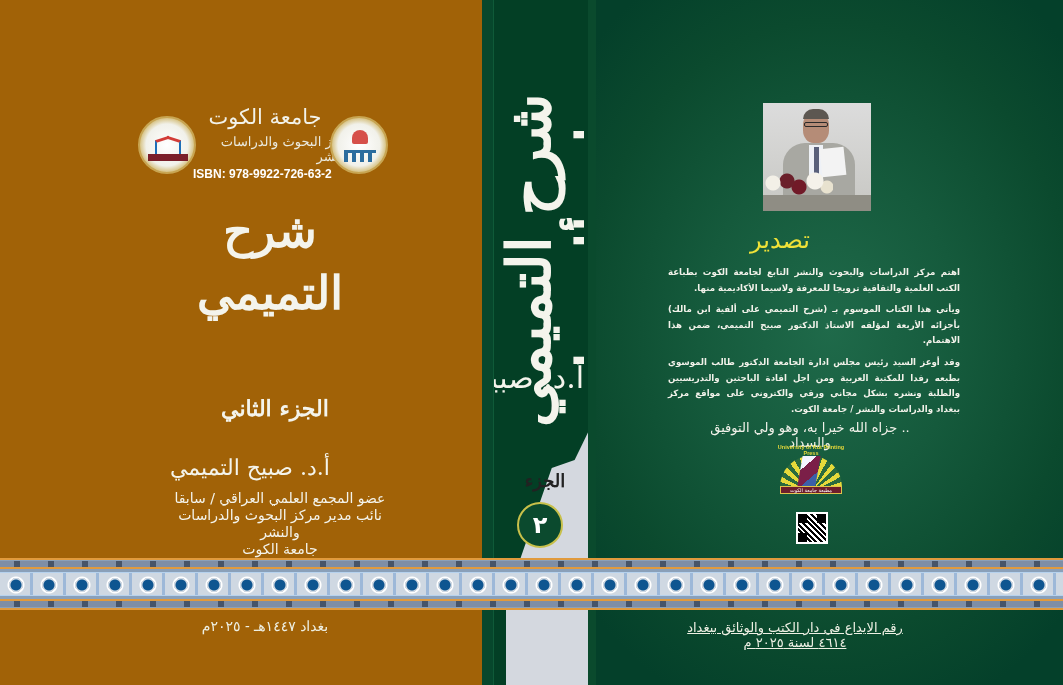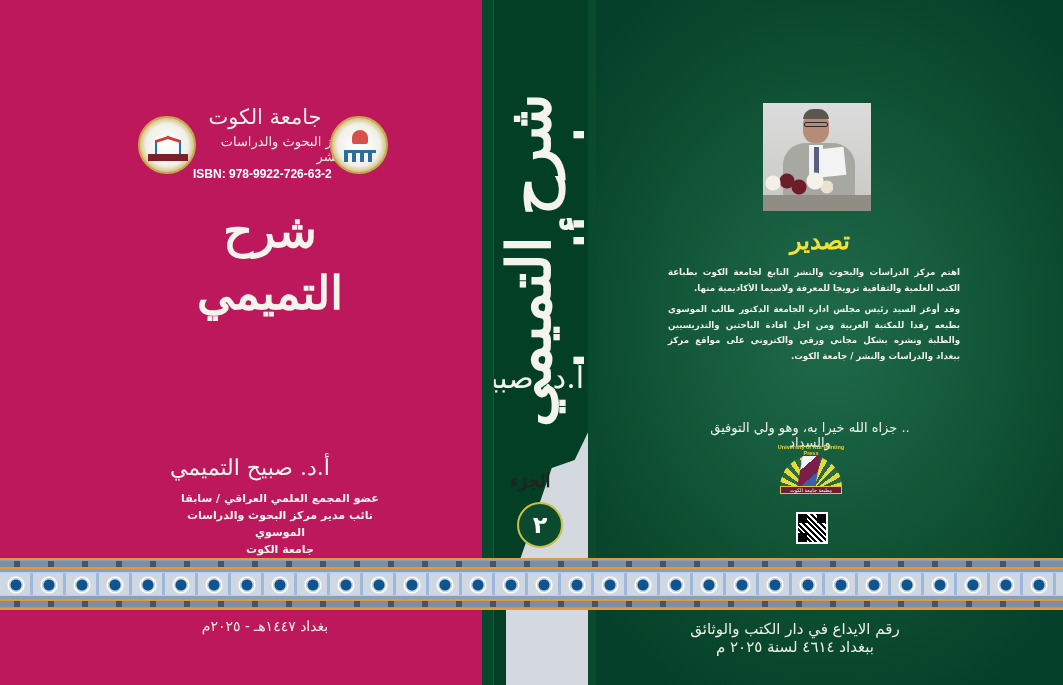--- a/index.html
+++ b/index.html
@@ -2,21 +2,21 @@
 <html><head>
 <meta charset="utf-8">
 <style>
   * { margin: 0; padding: 0; box-sizing: border-box; }
   html, body { width: 1063px; height: 685px; overflow: hidden; background: #023d23; }
   body { position: relative; font-family: "DejaVu Sans", sans-serif; direction: ltr; }
 
   
   .back-cover {
     position: absolute; left: 0; top: 0; width: 482px; height: 685px;
-    background: #be185d;
+    background: #a16207;
   }
   .spine {
     position: absolute; left: 482px; top: 0; width: 114px; height: 685px;
     background: #033f25;
     overflow: hidden;
   }
   .spine-edge-l { position: absolute; left: 0; top: 0; width: 12px; height: 685px; background: #07472c; border-right: 1px solid #0f5a38; }
   .spine-edge-r { position: absolute; right: 0; top: 0; width: 8px; height: 685px; background: #0a4a2d; }
   .spine-silver {
     position: absolute; left: 24px; top: 0; width: 88px; height: 685px;
@@ -48,21 +48,21 @@
   .center-name { position: absolute; left: 62px; top: 34px; width: 156px; text-align: right; color: #eaeadf; font-family: "DejaVu Serif", serif; font-size: 13px; direction: rtl; }
   .isbn { position: absolute; left: 58px; top: 67px; width: 150px; color: #ffffff; font-family: "Liberation Sans", sans-serif; font-weight: bold; font-size: 12px; }
 
   .title-block { position: absolute; left: 145px; top: 200px; width: 250px; text-align: center; direction: rtl; color: #f4f4ec; font-family: "DejaVu Serif", serif; }
   .title-l1 { font-size: 46px; line-height: 62px; font-weight: bold; letter-spacing: -1px; }
   .title-l2 { font-size: 40px; line-height: 62px; font-weight: bold; letter-spacing: -1px; }
 
   .part-label { position: absolute; left: 180px; top: 395px; width: 190px; text-align: center; direction: rtl; color: #f4f4ec; font-family: "DejaVu Serif", serif; font-weight: bold; font-size: 22px; }
 
   .author { position: absolute; left: 170px; top: 455px; width: 220px; text-align: left; direction: rtl; color: #f4f4ec; font-family: "DejaVu Serif", serif; font-size: 22px; }
-  .author-roles { position: absolute; left: 170px; top: 490px; width: 220px; text-align: center; direction: rtl; color: #f4f4ec; font-family: "DejaVu Sans", sans-serif; font-size: 11px; line-height: 17px; font-weight: bold; }
+  .author-roles { position: absolute; left: 170px; top: 490px; width: 220px; text-align: center; direction: rtl; color: #f4f4ec; font-family: "DejaVu Sans", sans-serif; font-size: 14px; line-height: 17px; font-weight: normal; }
 
   .imprint { position: absolute; left: 200px; top: 618px; width: 130px; text-align: center; direction: rtl; color: #eef0e4; font-family: "DejaVu Serif", serif; font-size: 14px; }
 
   
   .band {
     position: absolute; left: 0; top: 558px; width: 1063px; height: 52px;
     background: #8aa0b9;
     border-top: 2px solid #e09a3d; border-bottom: 2px solid #e09a3d;
   }
   .band-top, .band-bottom {
@@ -82,21 +82,21 @@
   }
 
   
   .spine-title {
     position: absolute; left: 12px; top: 80px; width: 90px; height: 360px;
     color: #f4f4ec; font-family: "DejaVu Serif", serif; font-size: 60px; font-weight: bold;
     writing-mode: vertical-rl; text-orientation: sideways;
     transform: rotate(180deg); overflow: hidden; text-align: center; letter-spacing: -2px;
   }
   .spine-author { position: absolute; left: 12px; top: 360px; width: 90px; text-align: center; color: #f4f4ec; font-family: "DejaVu Serif", serif; font-size: 30px; direction: rtl; overflow: hidden; white-space: nowrap; }
-  .spine-part-label { position: absolute; left: 28px; top: 470px; width: 70px; text-align: left; color: #222; font-family: "DejaVu Serif", serif; font-weight: bold; font-size: 18px; direction: rtl; }
+  .spine-part-label { position: absolute; left: 28px; top: 470px; width: 70px; text-align: center; color: #222; font-family: "DejaVu Serif", serif; font-weight: bold; font-size: 18px; direction: rtl; }
   .spine-part-circle {
     position: absolute; left: 35px; top: 502px; width: 46px; height: 46px; border-radius: 50%;
     background: #0b4a2e; border: 2px solid #c8c04a;
     color: #ffffff; font-family: "DejaVu Sans", sans-serif; font-weight: bold; font-size: 24px;
     display: flex; align-items: center; justify-content: center;
   }
 
   
   .photo {
     position: absolute; left: 763px; top: 103px; width: 108px; height: 108px;
@@ -111,21 +111,21 @@
   .photo-tie { position: absolute; left: 51px; top: 44px; width: 5px; height: 34px; background: #59607a; }
   .photo-paper { position: absolute; left: 58px; top: 45px; width: 24px; height: 28px; background: #f3f3f3; transform: rotate(-6deg); }
   .photo-flowers { position: absolute; left: 0; top: 68px; width: 70px; height: 24px; background:
      radial-gradient(circle at 10px 12px, #f3f0e7 0 7px, transparent 8px),
      radial-gradient(circle at 24px 10px, #6b1f2a 0 7px, transparent 8px),
      radial-gradient(circle at 36px 16px, #711a28 0 7px, transparent 8px),
      radial-gradient(circle at 52px 10px, #f5f2ea 0 8px, transparent 9px),
      radial-gradient(circle at 64px 16px, #e8e2cf 0 6px, transparent 7px); }
   .photo-table { position: absolute; left: 0; top: 92px; width: 108px; height: 16px; background: #8f8d84; }
 
-  .preface-title { position: absolute; left: 750px; top: 226px; width: 140px; text-align: center; direction: rtl; color: #f0e237; font-family: "DejaVu Serif", serif; font-size: 24px; font-weight: bold; }
+  .preface-title { position: absolute; left: 710px; top: 226px; width: 140px; text-align: center; direction: rtl; color: #f0e237; font-family: "DejaVu Serif", serif; font-size: 24px; font-weight: normal; }
 
   .preface-body { position: absolute; left: 660px; top: 265px; width: 300px; direction: rtl; text-align: justify; color: #f2f2ea; font-family: "DejaVu Sans", sans-serif; font-size: 8.6px; line-height: 15.6px; font-weight: bold; }
   .preface-body p { margin-bottom: 6px; margin-left: 8px; }
   .preface-closing { position: absolute; left: 700px; top: 420px; width: 220px; direction: rtl; text-align: center; color: #f2f2ea; font-family: "DejaVu Sans", sans-serif; font-size: 13px; font-weight: normal; }
 
   .press-logo { position: absolute; left: 776px; top: 450px; width: 70px; height: 50px; }
   .press-sun { position: absolute; left: 4px; top: 6px; width: 62px; height: 36px; border-radius: 31px 31px 0 0;
     background: repeating-conic-gradient(from -90deg at 50% 100%, #e6d93a 0 9deg, #2a6a3e 9deg 18deg); }
   .press-book { position: absolute; left: 24px; top: 6px; width: 18px; height: 30px; background: linear-gradient(135deg, #f4f4ff 0 30%, #7b1f48 30% 70%, #3b5fa8 70%); transform: skewX(-10deg); }
   .press-ribbon { position: absolute; left: 4px; top: 36px; width: 62px; height: 8px; background: #6e1d2c; border: 1px solid #e0c24a; color: #fff; font-size: 5px; text-align: center; line-height: 6px; direction: rtl; }
@@ -134,21 +134,21 @@
   .qr { position: absolute; left: 796px; top: 512px; width: 32px; height: 32px; background: #ffffff; padding: 2px; }
   .qr-inner { width: 100%; height: 100%;
     background:
       linear-gradient(#000 0 0) 0 0/9px 9px no-repeat,
       linear-gradient(#000 0 0) 100% 0/9px 9px no-repeat,
       linear-gradient(#000 0 0) 0 100%/9px 9px no-repeat,
       repeating-linear-gradient(45deg, #000 0 2px, #fff 2px 4px),
       repeating-linear-gradient(-30deg, #000 0 1px, #fff 1px 3px);
   }
 
-  .deposit { position: absolute; left: 680px; top: 620px; width: 230px; text-align: center; direction: rtl; color: #eef0e4; font-family: "DejaVu Sans", sans-serif; font-size: 15px; }
+  .deposit { position: absolute; left: 680px; top: 620px; width: 230px; text-align: center; direction: rtl; color: #eef0e4; font-family: "DejaVu Sans", sans-serif; font-size: 13px; text-decoration: underline; }
 </style>
 </head>
 <body>
 
 <div class="back-cover">
   <div class="logos-row">
     <div class="logo-round logo-left">
       <div class="logo-book"></div>
       <div class="logo-ribbon"></div>
     </div>
@@ -158,25 +158,26 @@
     <div class="logo-round logo-right">
       <div class="logo-dome"></div>
       <div class="logo-bridge"></div>
     </div>
   </div>
 
   <div class="title-block">
     <div class="title-l1">شرح التميمي</div>
   </div>
 
+  <div class="part-label">الجزء الثاني</div>
 
   <div class="author">أ.د. صبيح التميمي</div>
   <div class="author-roles">
     <div>عضو المجمع العلمي العراقي / سابقا</div>
-    <div>نائب مدير مركز البحوث والدراسات الموسوي</div>
+    <div>نائب مدير مركز البحوث والدراسات والنشر</div>
     <div>جامعة الكوت</div>
   </div>
 
   <div class="imprint">بغداد ١٤٤٧هـ - ٢٠٢٥م</div>
 </div>
 
 <div class="spine">
   <div class="spine-edge-l"></div>
   <div class="spine-silver"></div>
   <div class="spine-edge-r"></div>
@@ -197,20 +198,21 @@
   <div class="photo-glasses"></div>
   <div class="photo-paper"></div>
   <div class="photo-flowers"></div>
   <div class="photo-table"></div>
 </div>
 
 <div class="preface-title">تصدير</div>
 
 <div class="preface-body">
   <p>اهتم مركز الدراسات والبحوث والنشر التابع لجامعة الكوت بطباعة الكتب العلمية والثقافية ترويجا للمعرفة ولاسيما الأكاديمية منها.</p>
+  <p>ويأتي هذا الكتاب الموسوم بـ (شرح التميمي على ألفية ابن مالك) بأجزائه الأربعة لمؤلفه الاستاذ الدكتور صبيح التميمي، ضمن هذا الاهتمام.</p>
   <p>وقد أوعز السيد رئيس مجلس ادارة الجامعة الدكتور طالب الموسوي بطبعه رفدا للمكتبة العربية ومن اجل افادة الباحثين والتدريسيين والطلبة ونشره بشكل مجاني ورقي والكتروني على مواقع مركز ببغداد والدراسات والنشر / جامعة الكوت.</p>
 </div>
 <div class="preface-closing">.. جزاه الله خيرا به، وهو ولي التوفيق والسداد</div>
 
 <div class="press-logo">
   <div class="press-arc-text">University of Kut Printing Press</div>
   <div class="press-sun"></div>
   <div class="press-book"></div>
   <div class="press-ribbon">مطبعة جامعة الكوت</div>
 </div>

